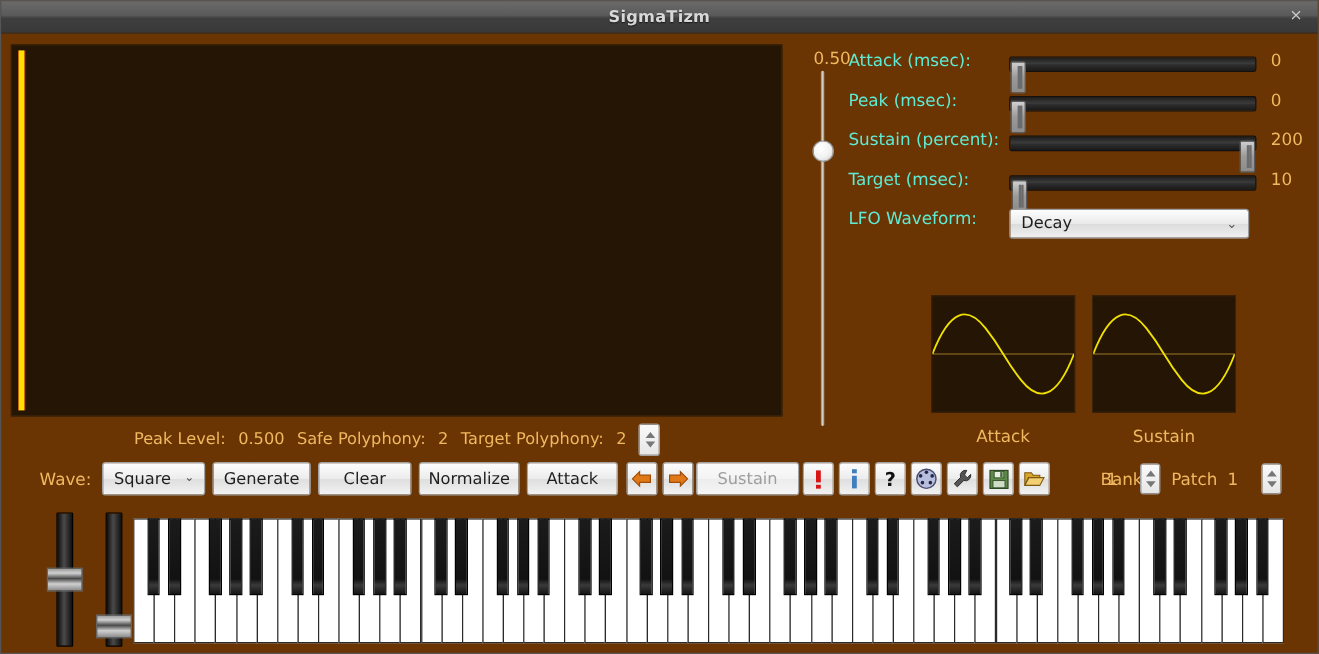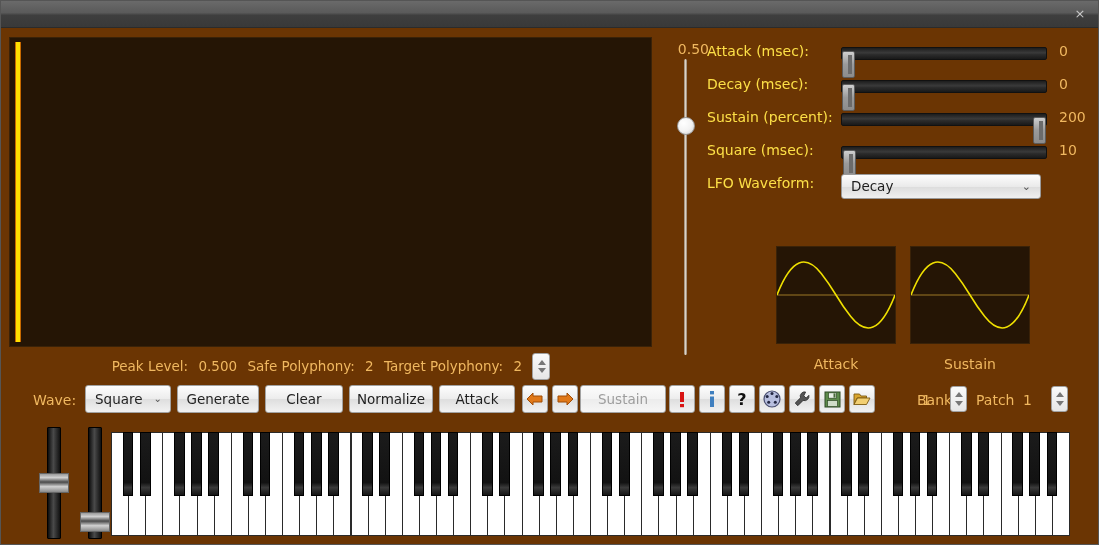--- a/index.html
+++ b/index.html
@@ -51,21 +51,21 @@
     position:absolute;left:10px;top:99px;width:18px;height:18px;border-radius:50%;
     background:radial-gradient(circle at 35% 32%,#ffffff 0%,#f2f2f2 55%,#c9c9c9 100%);
     border:1px solid #9a9a9a;box-sizing:border-box;cursor:pointer;
   }
   .vlabel{position:absolute;left:664px;top:40px;width:44px;text-align:right;
           color:#f0b860;font-size:14px;}
 
   
   .params{position:absolute;left:706px;top:36px;width:386px;}
   .prow{position:relative;height:33px;}
-  .plabel{position:absolute;left:0;top:6px;color:#fde047;font-size:14px;white-space:nowrap;}
+  .plabel{position:absolute;left:0;top:6px;color:#5eead4;font-size:14px;white-space:nowrap;}
   .ptrack{
     position:absolute;left:134px;top:10px;width:206px;height:13px;
     background:linear-gradient(to bottom,#1d1d1d,#3b3b3b 45%,#2e2e2e 55%,#191919);
     border:1px solid #111;border-radius:2px;box-sizing:border-box;cursor:pointer;
   }
   .phandle{
     position:absolute;top:3px;width:13px;height:27px;
     background:linear-gradient(to bottom,#cfcfcf,#9a9a9a 50%,#8c8c8c);
     border:1px solid #5c5c5c;border-radius:2px;box-sizing:border-box;cursor:pointer;
   }
@@ -164,20 +164,21 @@
   .bkey{position:absolute;top:0;height:64px;
         background:linear-gradient(to bottom,#1b1b1b 0%,#121212 80%,#3a3a3a 88%,#151515 100%);
         border:1px solid #000;box-sizing:border-box;cursor:pointer;z-index:3;}
 </style>
 </head>
 <body>
 
 <div id="app">
 
   <div class="titlebar">
+    <div class="t-text">SigmaTizm</div>
     <div class="t-close">×</div>
   </div>
 
   <div class="canvas-wrap">
     <div class="hbar"></div>
   </div>
 
   <div class="vlabel">0.50</div>
   <div class="vslider">
     <div class="vtrack"></div>
@@ -188,37 +189,37 @@
 
     <div class="prow">
       <div class="plabel">Attack (msec):</div>
       <div class="ptrack">
         <div class="phandle" id="h0" style="left: 0px;"></div>
       </div>
       <div class="pval">0</div>
     </div>
 
     <div class="prow">
-      <div class="plabel">Decay (msec):</div>
+      <div class="plabel">Peak (msec):</div>
       <div class="ptrack">
         <div class="phandle" id="h1" style="left: 0px;"></div>
       </div>
       <div class="pval">0</div>
     </div>
 
     <div class="prow">
       <div class="plabel">Sustain (percent):</div>
       <div class="ptrack">
         <div class="phandle" id="h2" style="left: 191px;"></div>
       </div>
       <div class="pval">200</div>
     </div>
 
     <div class="prow">
-      <div class="plabel">Square (msec):</div>
+      <div class="plabel">Target (msec):</div>
       <div class="ptrack">
         <div class="phandle" id="h3" style="left: 1px;"></div>
       </div>
       <div class="pval">10</div>
     </div>
 
 
     <div class="prow">
       <div class="plabel">LFO Waveform:</div>
       <div class="lfo-select">

